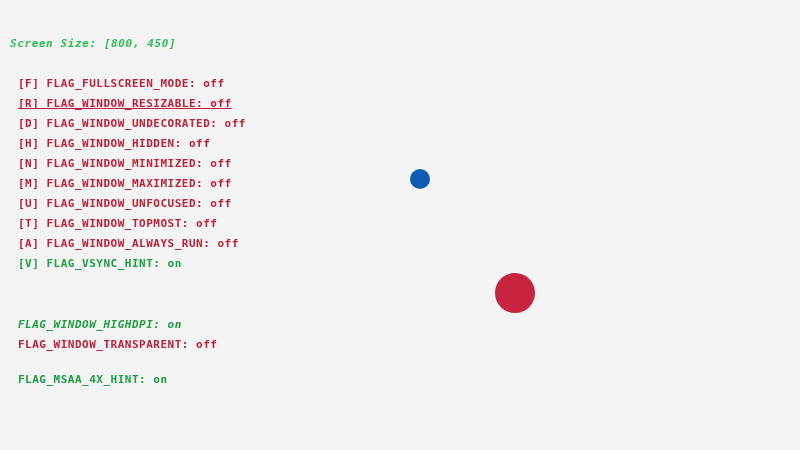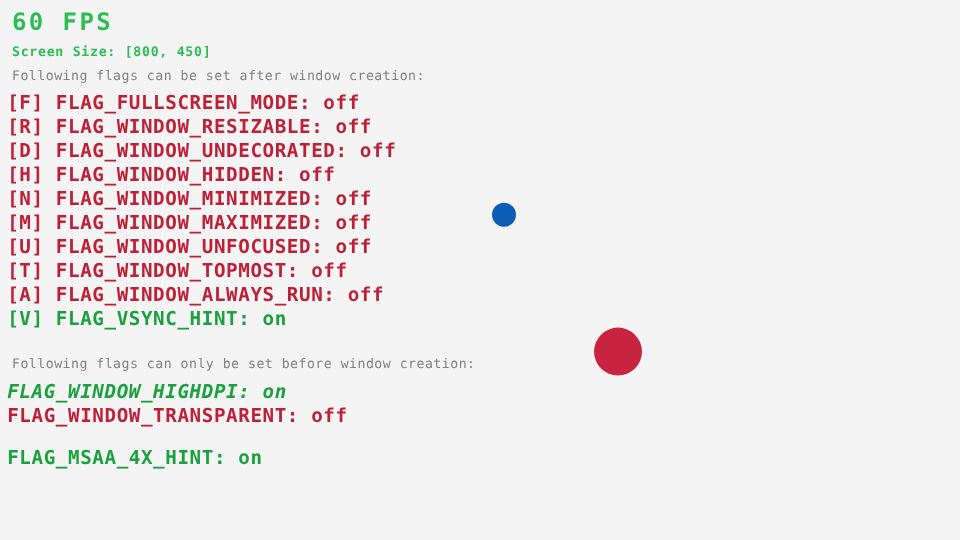--- a/index.html
+++ b/index.html
@@ -38,36 +38,37 @@
     font-size: 20px;
     letter-spacing: 2px;
     color: #2ebd55;
   }
 
   #screen-size-label {
     left: 10px;
     top: 38px;
     font-size: 11px;
     color: #2ebd55;
+    font-style: italic;
   }
 
   .section-heading {
     left: 10px;
     font-size: 11px;
     color: #828282;
     font-weight: normal;
     letter-spacing: 0.4px;
   }
 
   #heading-after { top: 58px; }
   #heading-before { top: 298px; }
 
   .flag-line {
-    left: 6px;
-    font-size: 16px;
+    left: 18px;
+    font-size: 11px;
     letter-spacing: 0.5px;
   }
 
   .flag-line .key      { }
   .flag-line .name     { }
   .flag-line .value    { }
 
   .state-off { color: #be2137; }
   .state-on  { color: #1ba03f; }
 
@@ -91,40 +92,37 @@
     left: 495px;
     top: 273px;
     background: #c9243f;
   }
 </style>
 </head>
 <body>
 
 <div id="app" style="background: rgb(244, 244, 244);">
 
-  <div class="txt" id="fps-counter">60 FPS</div>
 
   <div class="txt" id="screen-size-label">Screen Size: [800, 450]</div>
 
-  <div class="txt section-heading" id="heading-after">Following flags can be set after window creation:</div>
 
   <div id="runtime-flag-list">
       <div class="txt flag-line state-off" style="top: 78px;"><span class="key">[F] </span><span class="name">FLAG_FULLSCREEN_MODE: </span><span class="value">off</span></div>
-      <div class="txt flag-line state-off" style="top: 98px;"><span class="key">[R] </span><span class="name">FLAG_WINDOW_RESIZABLE: </span><span class="value">off</span></div>
+      <div class="txt flag-line state-off" style="top: 98px; text-decoration: underline;"><span class="key">[R] </span><span class="name">FLAG_WINDOW_RESIZABLE: </span><span class="value">off</span></div>
       <div class="txt flag-line state-off" style="top: 118px;"><span class="key">[D] </span><span class="name">FLAG_WINDOW_UNDECORATED: </span><span class="value">off</span></div>
       <div class="txt flag-line state-off" style="top: 138px;"><span class="key">[H] </span><span class="name">FLAG_WINDOW_HIDDEN: </span><span class="value">off</span></div>
       <div class="txt flag-line state-off" style="top: 158px;"><span class="key">[N] </span><span class="name">FLAG_WINDOW_MINIMIZED: </span><span class="value">off</span></div>
       <div class="txt flag-line state-off" style="top: 178px;"><span class="key">[M] </span><span class="name">FLAG_WINDOW_MAXIMIZED: </span><span class="value">off</span></div>
       <div class="txt flag-line state-off" style="top: 198px;"><span class="key">[U] </span><span class="name">FLAG_WINDOW_UNFOCUSED: </span><span class="value">off</span></div>
       <div class="txt flag-line state-off" style="top: 218px;"><span class="key">[T] </span><span class="name">FLAG_WINDOW_TOPMOST: </span><span class="value">off</span></div>
       <div class="txt flag-line state-off" style="top: 238px;"><span class="key">[A] </span><span class="name">FLAG_WINDOW_ALWAYS_RUN: </span><span class="value">off</span></div>
       <div class="txt flag-line state-on" style="top: 258px;"><span class="key">[V] </span><span class="name">FLAG_VSYNC_HINT: </span><span class="value">on</span></div>
     </div>
 
-  <div class="txt section-heading" id="heading-before">Following flags can only be set before window creation:</div>
 
   <div id="creation-flag-list">
       <div class="txt flag-line state-on" style="top: 319px; font-style: italic;"><span class="name">FLAG_WINDOW_HIGHDPI: </span><span class="value">on</span></div>
       <div class="txt flag-line state-off" style="top: 339px;"><span class="name">FLAG_WINDOW_TRANSPARENT: </span><span class="value">off</span></div>
       <div class="txt flag-line state-on" style="top: 359px; margin-top: 15px;"><span class="name">FLAG_MSAA_4X_HINT: </span><span class="value">on</span></div>
     </div>
 
   <div class="ball" id="ball-blue" style="width: 20px; height: 20px; left: 410px; top: 169px; background: rgb(14, 93, 180);"></div>
   <div class="ball" id="ball-red" style="width: 40px; height: 40px; left: 495px; top: 273px; background: rgb(201, 36, 63);"></div>
 

